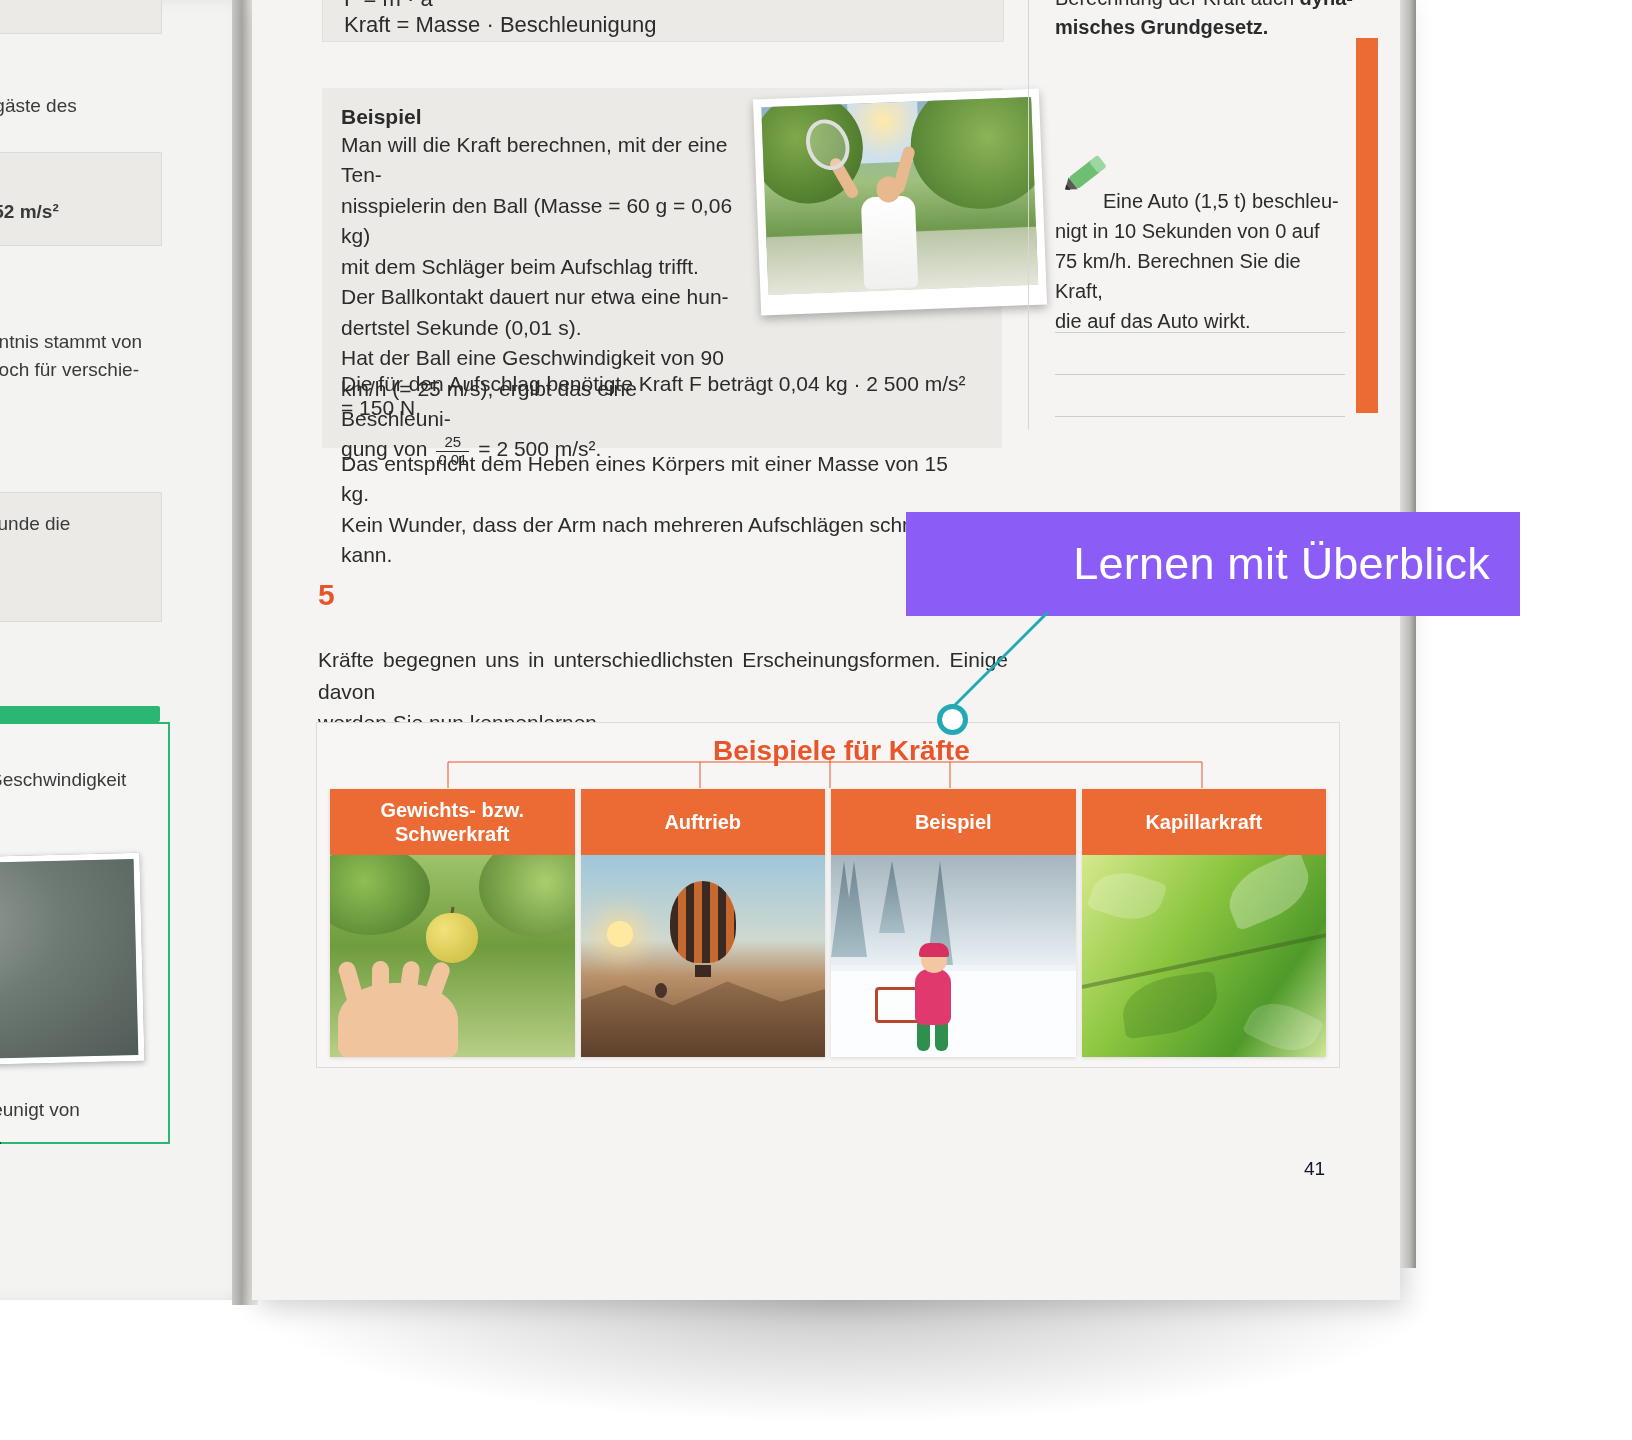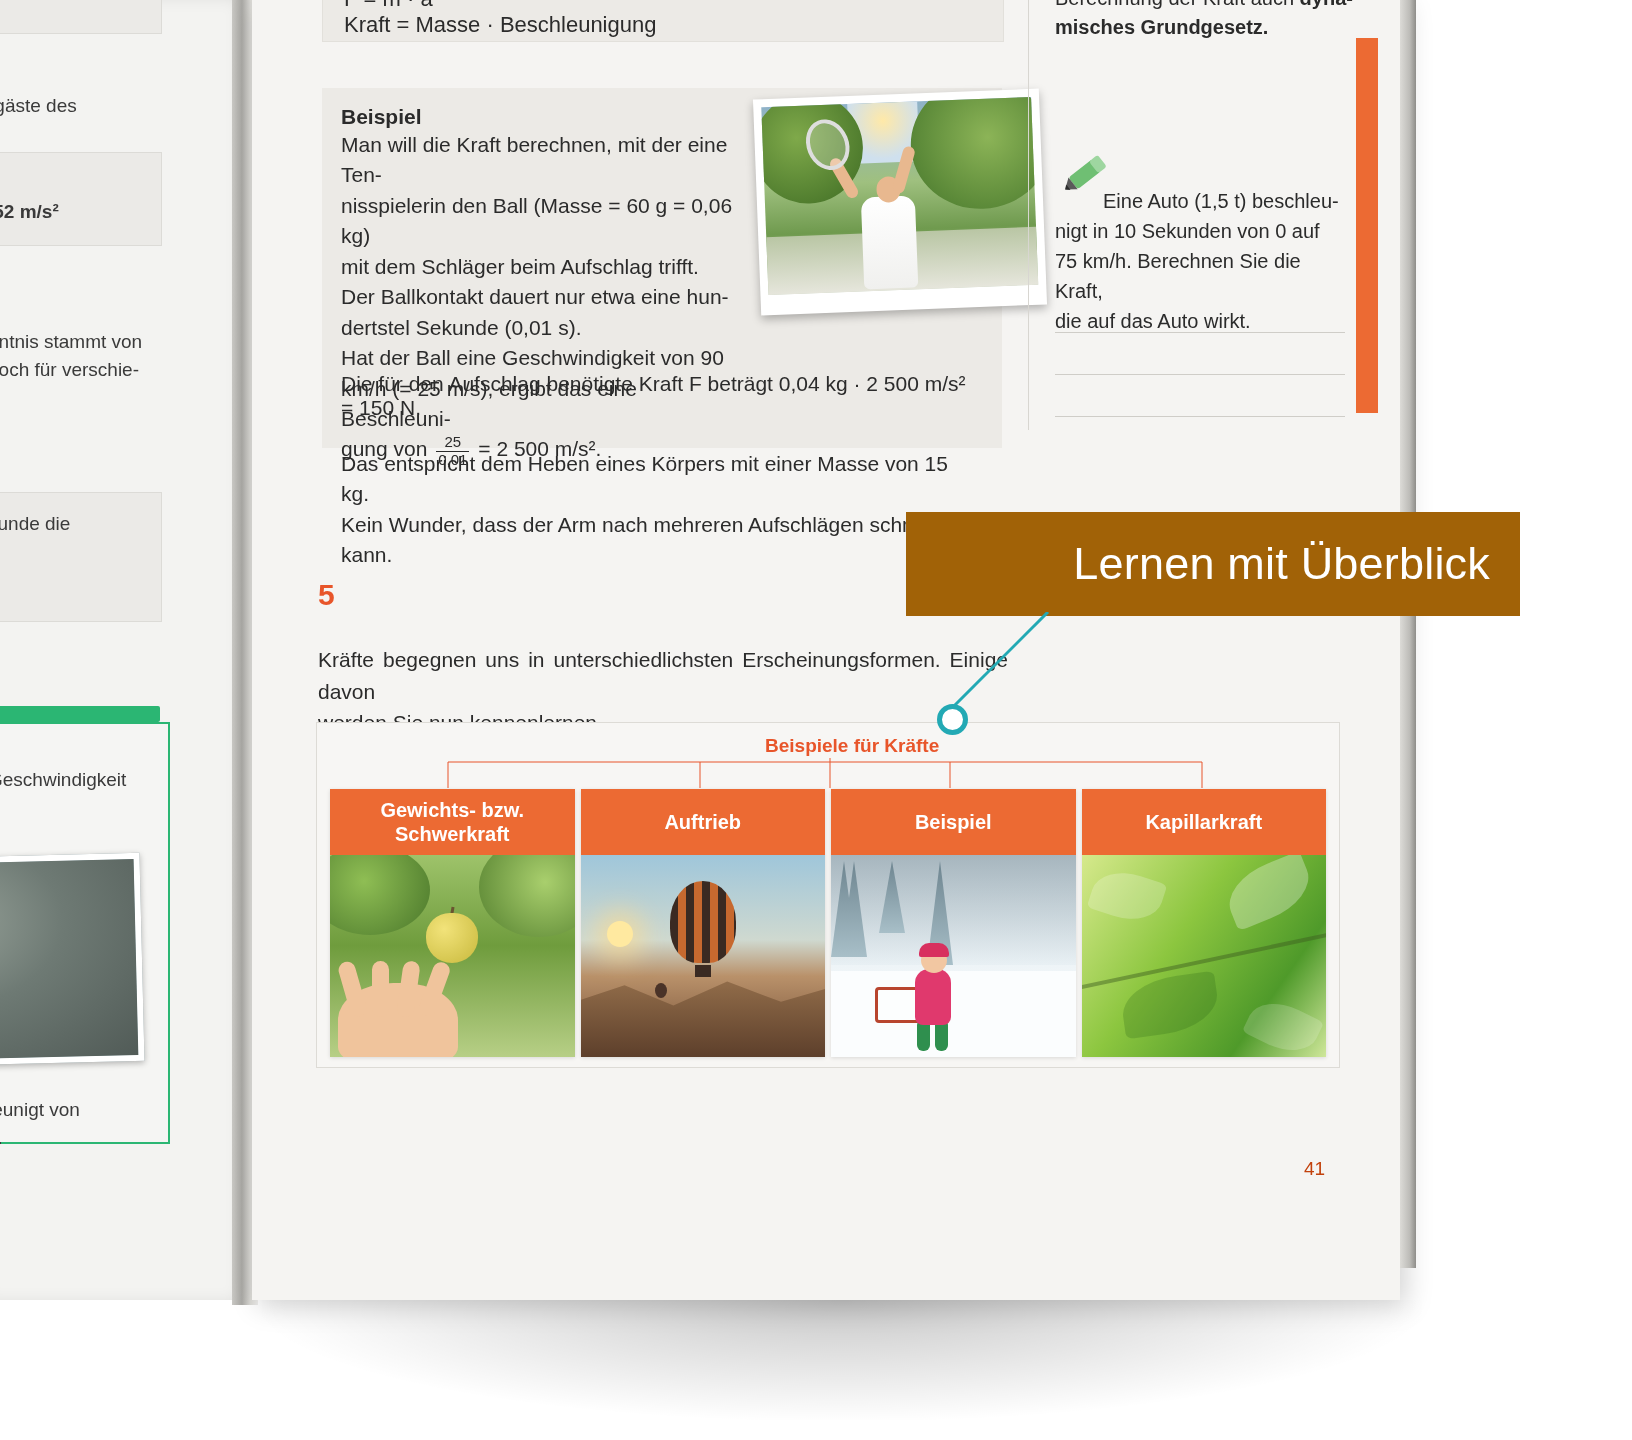--- a/index.html
+++ b/index.html
@@ -288,22 +288,22 @@
   
   .figure {
     position: absolute;
     left: 316px; top: 722px;
     width: 1022px; height: 344px;
     background: #f7f6f4;
     border: 1px solid #dddbd6;
   }
   .fig-caption {
     position: absolute;
-    left: 765px; top: 735px;
-    font-size: 19px; font-weight: bold;
+    left: 713px; top: 735px;
+    font-size: 28px; font-weight: bold;
     color: #e8552a;
   }
   .connector {
     position: absolute;
     stroke: #e8552a;
     fill: none;
   }
   .cards {
     position: absolute;
     left: 330px; top: 789px;
@@ -381,29 +381,29 @@
   .img-leaves .lf1{left:10px;top:18px;width:70px;height:46px;transform:rotate(18deg);}
   .img-leaves .lf2{right:14px;top:10px;width:86px;height:52px;transform:rotate(-22deg);background:rgba(255,255,255,.30);}
   .img-leaves .lf3{left:40px;bottom:24px;width:96px;height:56px;transform:rotate(-8deg);background:rgba(30,90,20,.22);}
   .img-leaves .lf4{right:8px;bottom:8px;width:70px;height:44px;transform:rotate(26deg);background:rgba(255,255,255,.18);}
   .img-leaves .branch{position:absolute;left:-10px;top:50%;width:120%;height:4px;background:rgba(60,90,30,.45);transform:rotate(-12deg);}
 
   .page-no {
     position: absolute;
     left: 1304px; top: 1158px;
     font-size: 19px;
-    color: #c2410c;
+    color: #0f172a;
   }
 
   
   .callout {
     position: absolute;
     left: 906px; top: 512px;
     width: 614px; height: 104px;
-    background: #a16207;
+    background: #8b5cf6;
     display: flex;
     align-items: center;
     justify-content: flex-end;
     padding-right: 30px;
     box-sizing: border-box;
   }
   .callout-label {
     color: #ffffff;
     font-size: 45px;
     letter-spacing: .2px;

